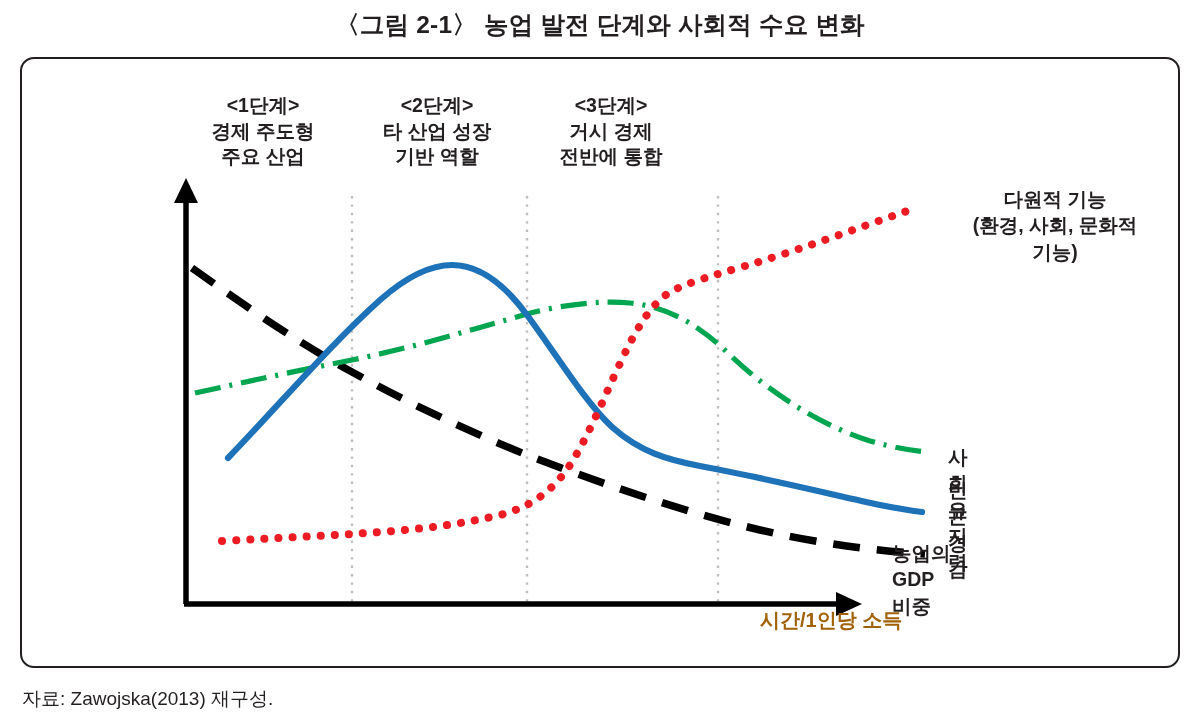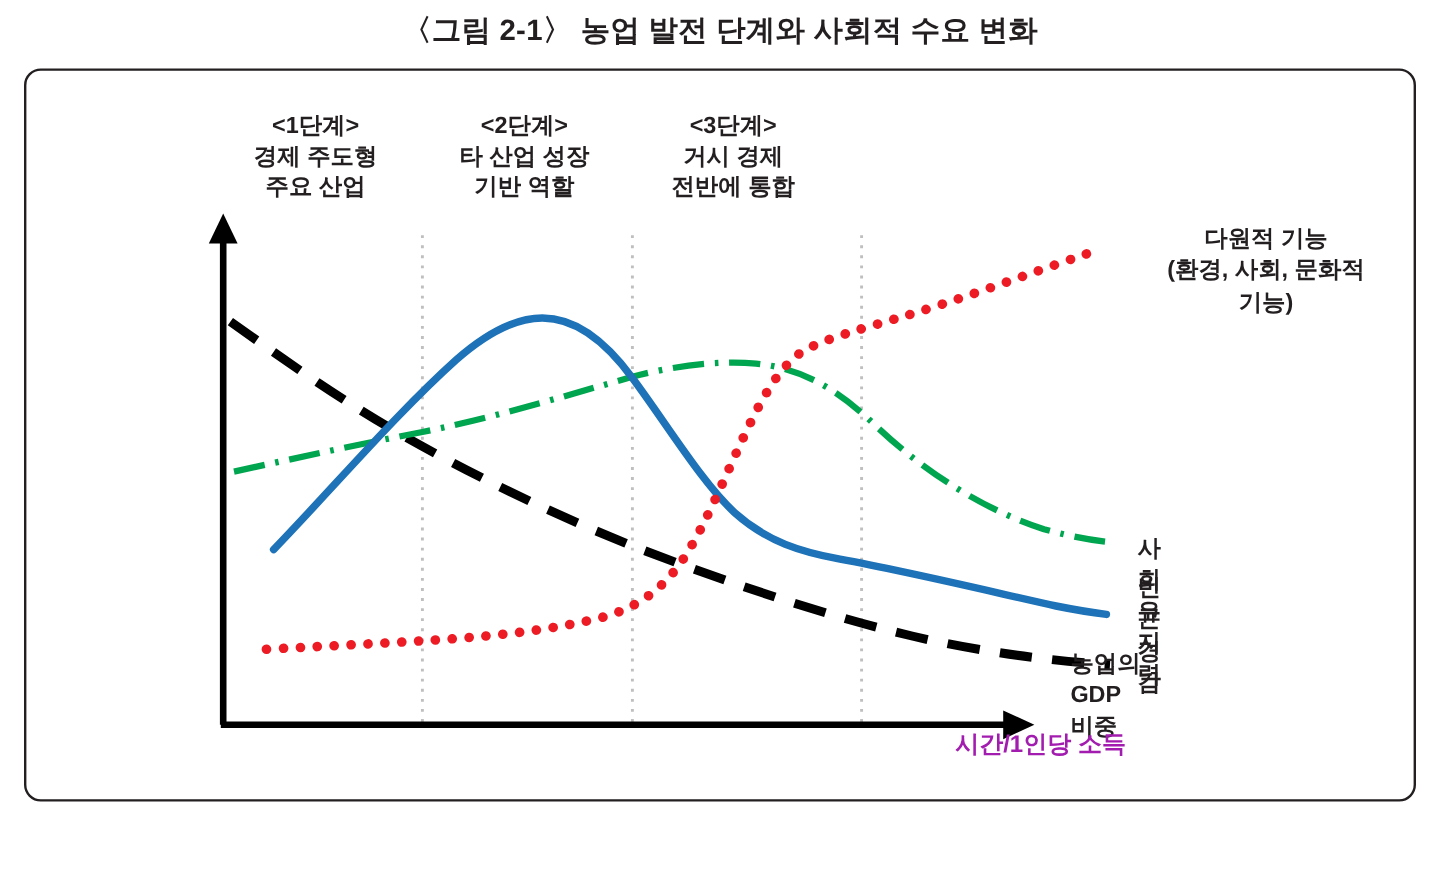--- a/index.html
+++ b/index.html
@@ -91,25 +91,25 @@
     width: 160px;
     text-align: center;
     font-size: 19.5px;
     font-weight: 700;
     line-height: 1.33;
     color: #231f20;
     white-space: pre-line;
   }
   #axis-x-label {
     position: absolute;
-    left: 796px;
+    left: 760px;
     top: 607px;
     font-size: 20px;
     font-weight: 700;
-    color: #a21caf;
+    color: #a16207;
     white-space: nowrap;
   }
   #source-note {
     position: absolute;
     left: 22px;
     top: 686px;
     font-size: 19px;
     font-weight: 400;
     color: #231f20;
     white-space: nowrap;
@@ -165,14 +165,15 @@
 
   <div class="series-label" id="label-multifunctional">다원적 기능
 (환경, 사회, 문화적
 기능)</div>
   <div class="series-label" id="label-social-viability">사회 유지력</div>
   <div class="series-label" id="label-poverty-reduction">빈곤 경감</div>
   <div class="series-label" id="label-agri-gdp">농업의 GDP 비중</div>
 
   <div id="axis-x-label">시간/1인당 소득</div>
 
+  <div id="source-note">자료: Zawojska(2013) 재구성.</div>
 
 </div>
 
 </body></html>

